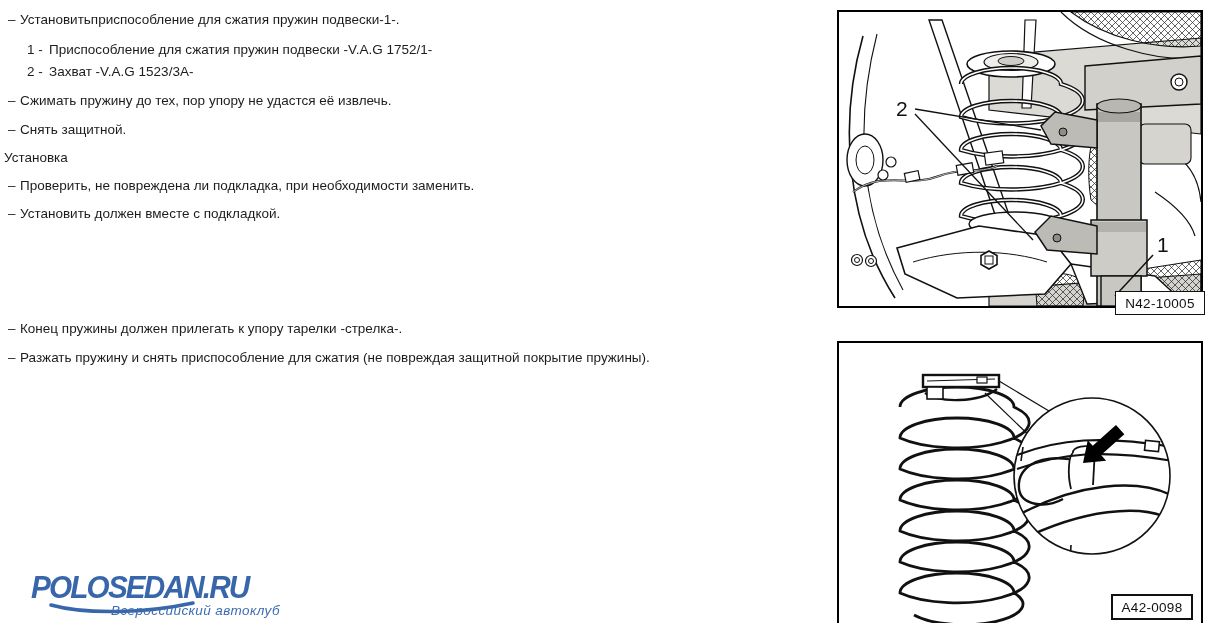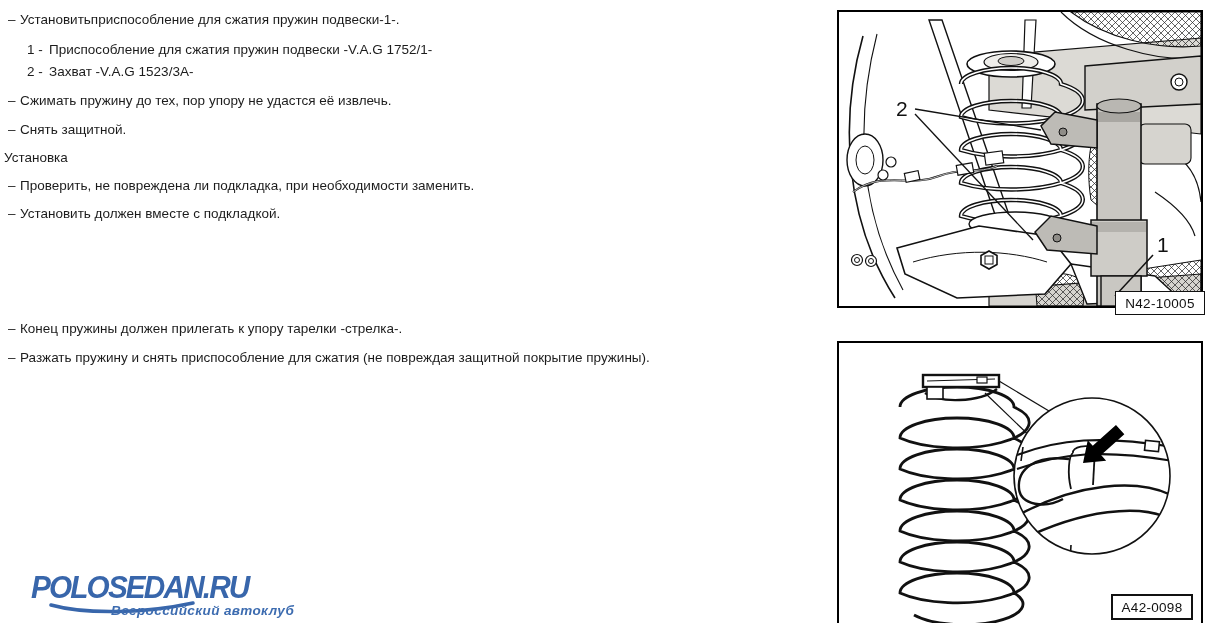--- a/index.html
+++ b/index.html
@@ -21,21 +21,21 @@
               font-size:13.5px;display:flex;align-items:center;justify-content:center;
               letter-spacing:0.3px;color:#111;}
   .code-badge.top{left:276px;top:256px;width:88px;height:22px;margin-top:23px;}
   .code-badge.bottom{left:272px;top:251px;width:78px;height:22px;border-width:2px;}
   .callout{font-size:21px;fill:#111;font-family:"Liberation Sans",sans-serif;}
   
   .logo{position:absolute;left:12px;top:569px;width:280px;height:52px;margin-left:19px;}
   .logo-title{position:absolute;left:0;top:0;font-size:32px;font-weight:bold;font-style:italic;
               color:#3866ab;letter-spacing:-2px;transform:scaleX(0.93);transform-origin:left top;
               white-space:nowrap;}
-  .logo-tagline{position:absolute;left:80px;top:34px;font-size:13.5px;font-weight:bold;
+  .logo-tagline{position:absolute;left:80px;top:34px;font-size:13.5px;font-weight:normal;
                 font-style:italic;color:#3d6cb0;white-space:nowrap;letter-spacing:0.4px;}
   .logo-swoosh{position:absolute;left:16px;top:32px;}
 </style>
 </head>
 <body>
 
 <div class="page">
 
   <div class="line bullet" style="top:11px">
     <span class="dash">–</span>

